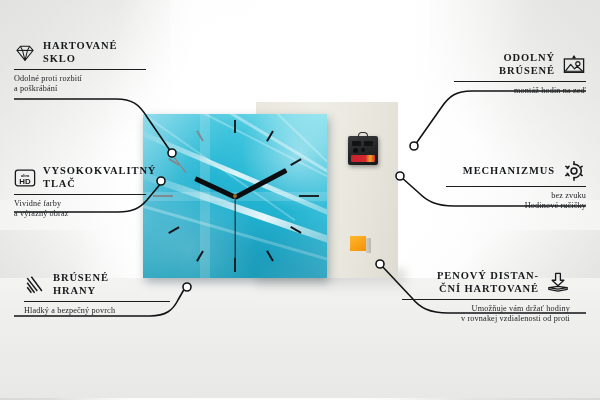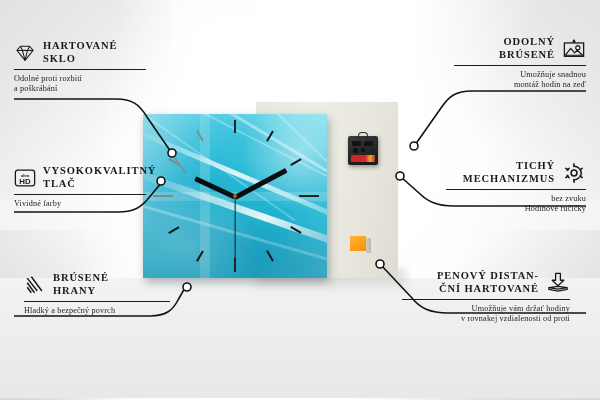--- a/index.html
+++ b/index.html
@@ -237,20 +237,21 @@
         <text x="12" y="18.3" text-anchor="middle" font-family="Liberation Sans, sans-serif" font-size="8.6" font-weight="700" fill="#17191b">HD</text>
       </svg>
       <div>
         <div class="co-title">VYSOKOKVALITNÝ</div>
         <div class="co-title">TLAČ</div>
       </div>
     </div>
     <div class="co-rule"></div>
     <div class="co-desc">
       <div>Vividné farby</div>
+      <div>a výrazný obraz</div>
     </div>
   </div>
 
   <div class="callout left" style="left:24px; top:272px; width:146px;">
     <div class="co-head">
       <svg class="ico" viewBox="0 0 24 24">
         <g stroke="#17191b" stroke-width="1.6" stroke-linecap="butt">
           <path d="M3.5 4.5 L14.5 18.5"></path>
             <path d="M3.5 9.5 L11.5 20.5"></path>
           <path d="M3.5 14.5 L8.0 20.5"></path>
@@ -261,45 +262,43 @@
         <div class="co-title">BRÚSENÉ</div>
         <div class="co-title">HRANY</div>
       </div>
     </div>
     <div class="co-rule"></div>
     <div class="co-desc">
       <div>Hladký a bezpečný povrch</div>
     </div>
   </div>
 
-  <div class="callout right" style="left:454px; top:36px; width:132px;">
+  <div class="callout right" style="left:454px; top:52px; width:132px;">
     <div class="co-head">
       <div style="flex:1;">
         <div class="co-title">ODOLNÝ</div>
         <div class="co-title">BRÚSENÉ</div>
       </div>
       <svg class="ico wide" viewBox="0 0 26 24">
         <path d="M13 2.2 L13 5.2" stroke="#17191b" stroke-width="1.2"></path>
         <path d="M13 1.0 L15.2 4.6 H10.8 Z" fill="#17191b"></path>
         <rect x="2.5" y="5.4" width="21" height="14.6" fill="none" stroke="#17191b" stroke-width="1.4"></rect>
         <circle cx="17.2" cy="10.6" r="2.3" fill="none" stroke="#17191b" stroke-width="1.2"></circle>
         <path d="M3.6 18.8 L9.4 11.2 L13.6 16.2 L16.4 13.4 L22.4 18.8 Z" fill="none" stroke="#17191b" stroke-width="1.3" stroke-linejoin="round"></path>
       </svg>
     </div>
     <div class="co-rule"></div>
     <div class="co-desc">
-      <div>Umožňuje snadnou</div>
       <div>montáž hodin na zeď</div>
     </div>
   </div>
 
   <div class="callout right" style="left:446px; top:160px; width:140px;">
     <div class="co-head">
       <div style="flex:1;">
-        <div class="co-title">TICHÝ</div>
         <div class="co-title">MECHANIZMUS</div>
       </div>
       <svg class="ico wide" viewBox="0 0 24 24">
         <g fill="none" stroke="#17191b" stroke-width="1.7" stroke-linecap="round" stroke-linejoin="round">
           <path d="M12 4.6 a7.4 7.4 0 0 1 5.4 2.3 M19.4 9.2 a7.4 7.4 0 0 1 0 5.6
                    M17.4 17.1 a7.4 7.4 0 0 1-5.4 2.3 M6.6 17.1 a7.4 7.4 0 0 1-2.0-2.7
                    M4.6 9.2 a7.4 7.4 0 0 1 2.0-2.3"></path>
           <path d="M12 1.9 v3.0 M20.9 7.0 l-2.6 1.5 M20.9 16.9 l-2.6-1.5
                    M12 22.1 v-3.0 M3.1 16.9 l2.6-1.5 M3.1 7.0 l2.6 1.5"></path>
           <circle cx="12" cy="12" r="3.2"></circle>

